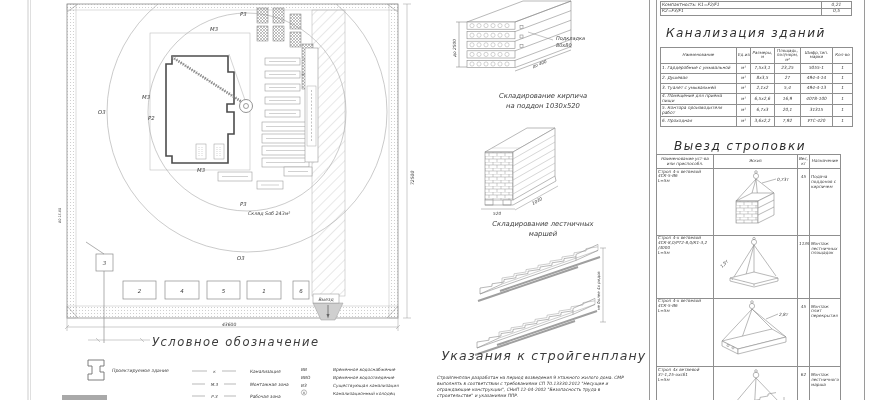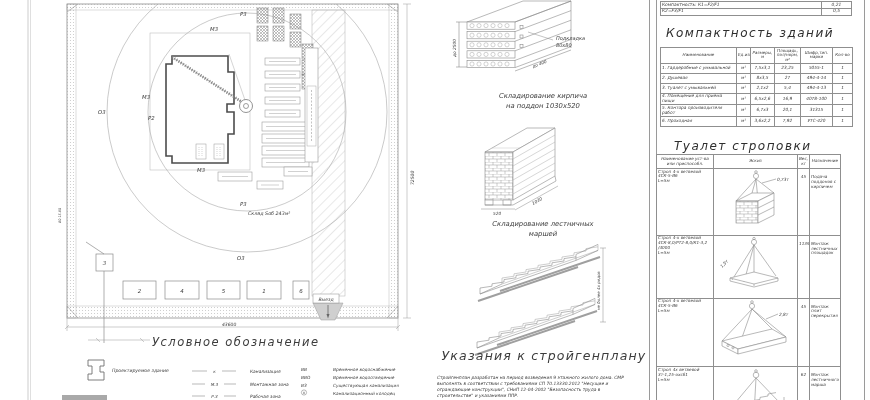--- a/index.html
+++ b/index.html
@@ -389,21 +389,21 @@
         <td class="val">0,21</td>
       </tr>
       <tr>
         <td>К2=F3/F1</td>
         <td class="val">0,5</td>
       </tr>
     </tbody>
       </table>
   </div>
 
-  <div class="abs ttl" style="left:666px;top:26px;font-size:12px;letter-spacing:1.5px">Компактность зданий</div>
+  <div class="abs ttl" style="left:666px;top:26px;font-size:12px;letter-spacing:1.5px">Канализация зданий</div>
   <div class="abs" style="left:660px;top:47px;width:192px">
     <table class="t-expl">
       <colgroup>
           <col style="width:76px">
           <col style="width:14px">
           <col style="width:24px">
           <col style="width:26px">
           <col style="width:32px">
           <col style="width:20px">
         </colgroup>
@@ -461,21 +461,21 @@
         <td>м²</td>
         <td>3,6х2,2</td>
         <td>7,92</td>
         <td>УТС-420</td>
         <td>1</td>
       </tr>
     </tbody>
       </table>
   </div>
 
-  <div class="abs ttl" style="left:674px;top:139px;font-size:12px;letter-spacing:1.5px">Туалет строповки</div>
+  <div class="abs ttl" style="left:674px;top:139px;font-size:12px;letter-spacing:1.5px">Выезд строповки</div>
   <div class="abs" style="left:656px;top:154px;width:184px">
     <table class="t-rig">
       <colgroup>
           <col style="width:57px">
           <col style="width:84px">
           <col style="width:12px">
           <col style="width:31px">
         </colgroup>
       <tbody>
           <tr style="height:14px">

